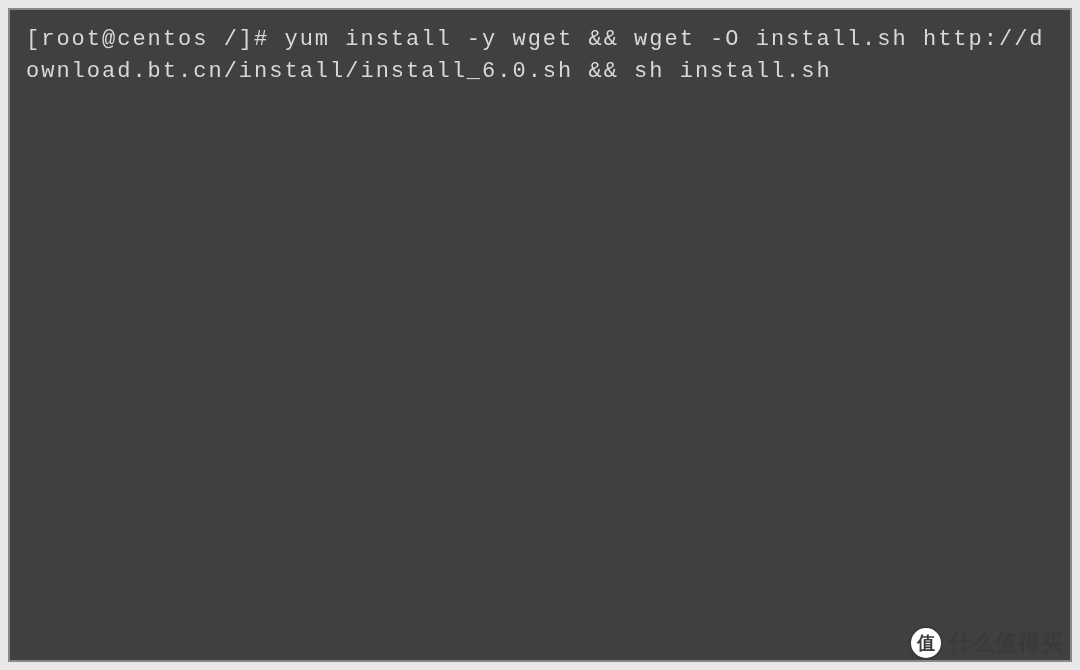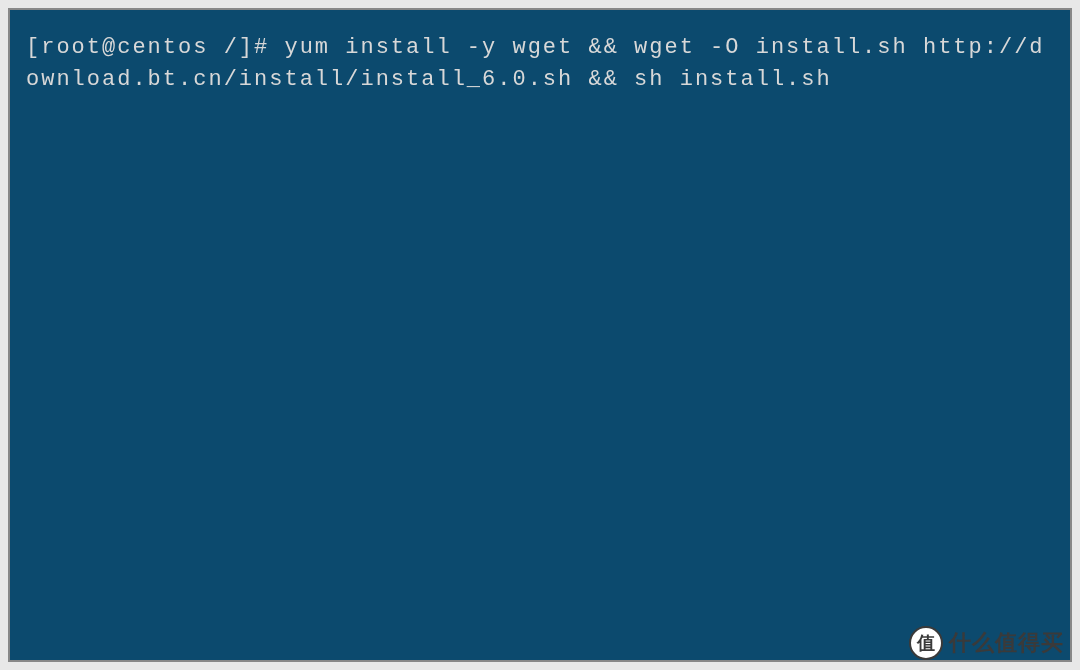--- a/index.html
+++ b/index.html
@@ -11,23 +11,23 @@
       width: 1080px;
       height: 670px;
       background: #e8e8e8;
       padding: 8px;
       position: relative;
       font-family: "Courier New", monospace;
     }
     .terminal-window {
       width: 100%;
       height: 100%;
-      background: #0c4a6e;
+      background: #404040;
       border: 2px solid #888;
-      padding: 22px 16px;
+      padding: 14px 16px;
     }
     .terminal-content {
       color: #d8d8d8;
       font-size: 22px;
       line-height: 1.45;
       letter-spacing: 2px;
       word-break: break-all;
       font-family: "Courier New", monospace;
       font-weight: normal;
     }

